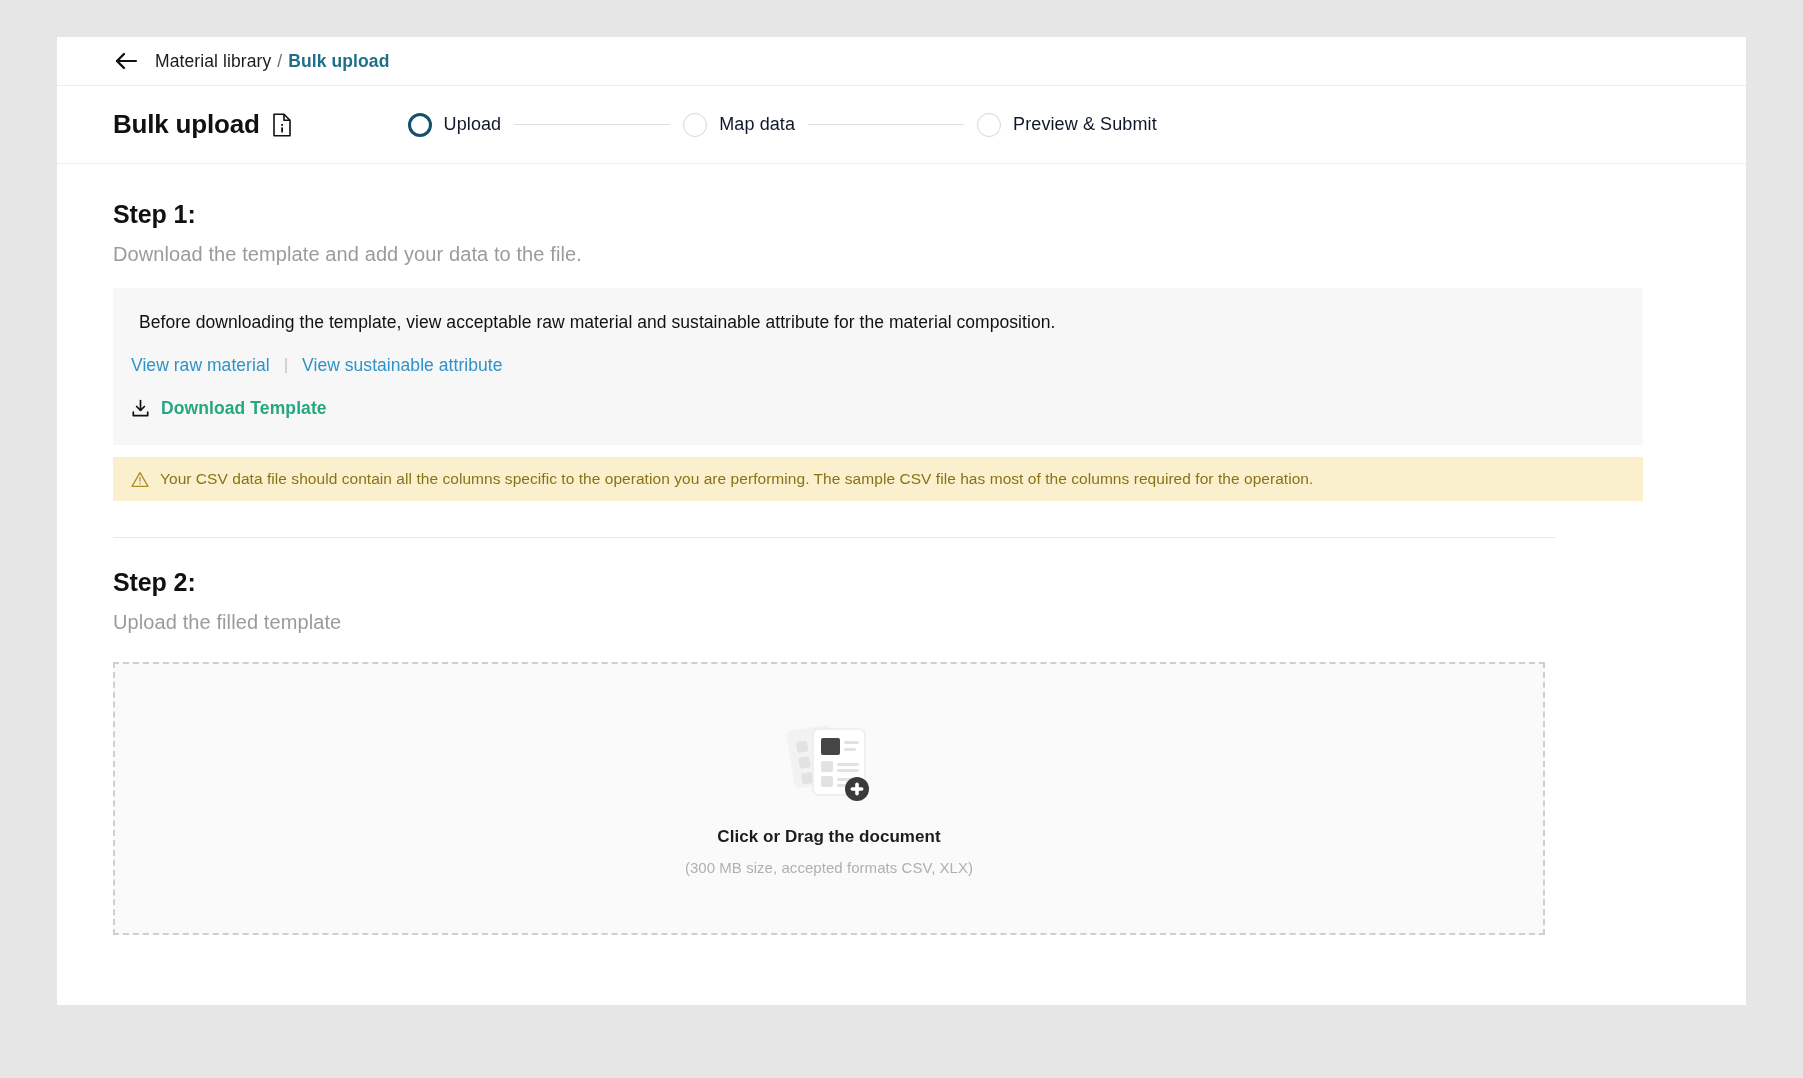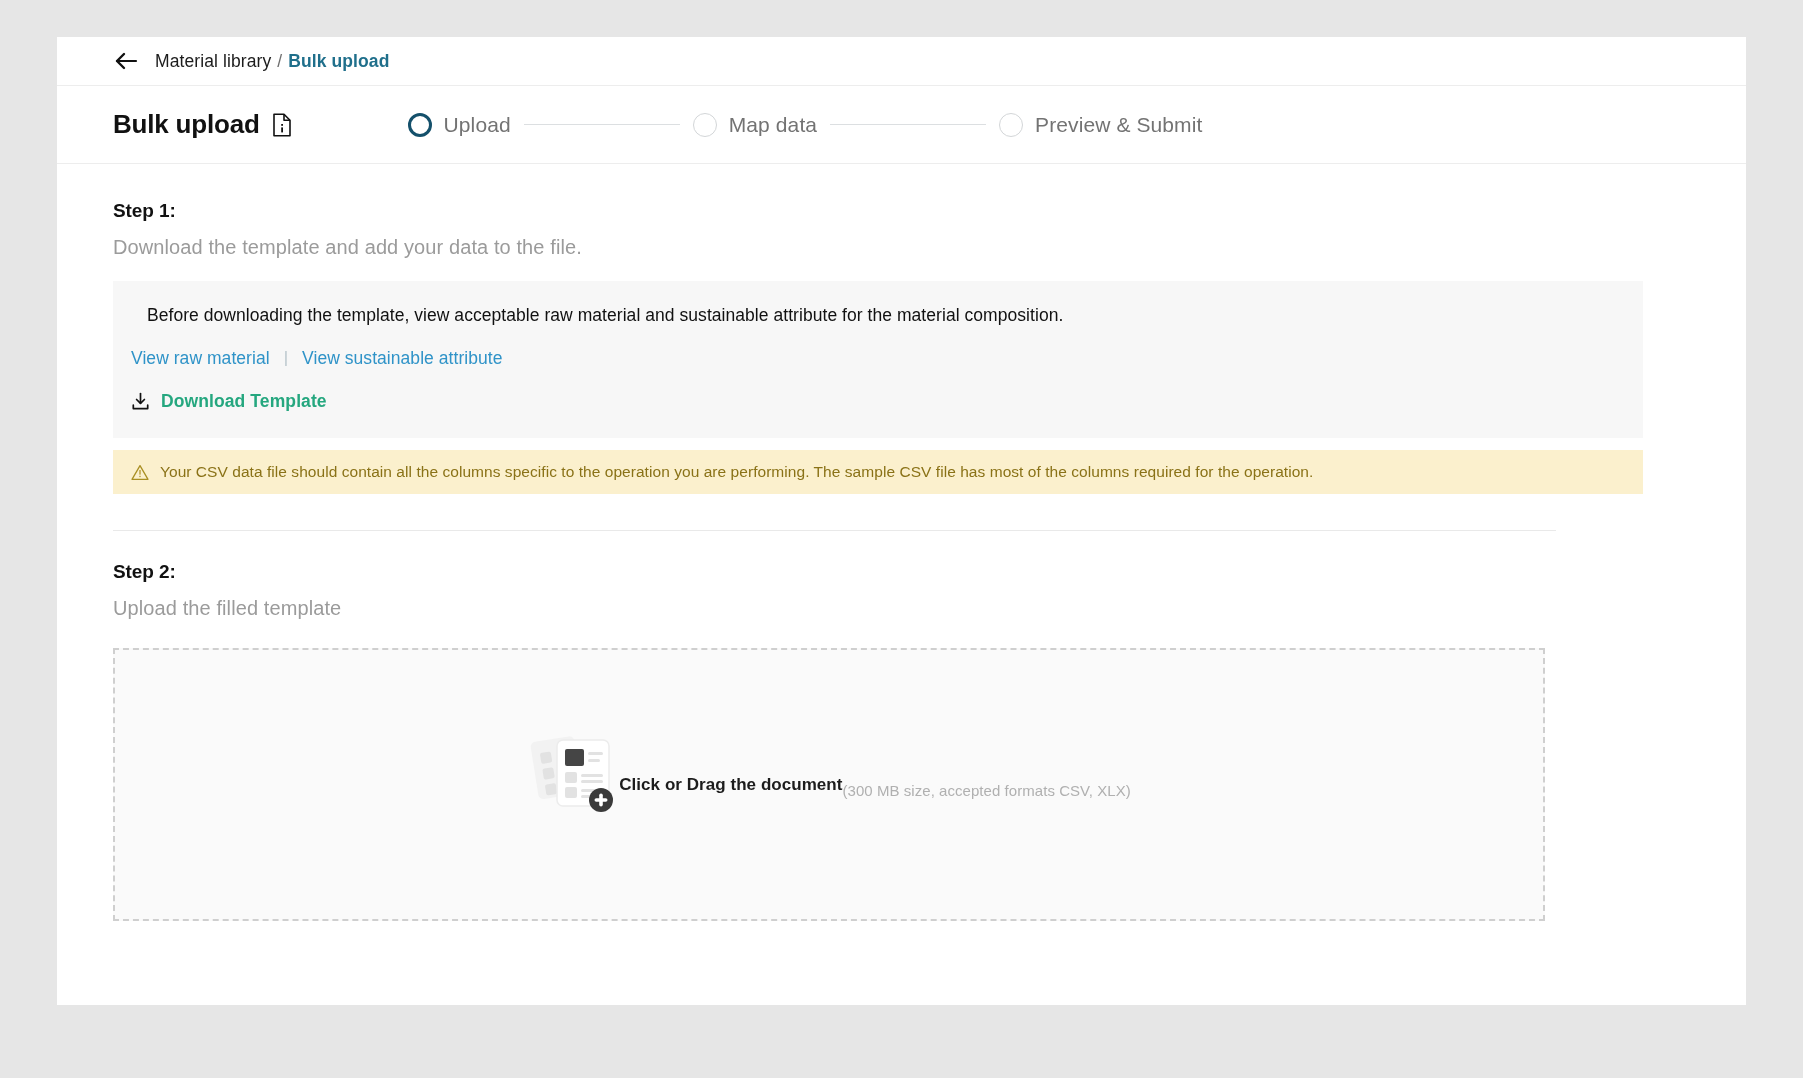--- a/index.html
+++ b/index.html
@@ -99,38 +99,38 @@
     background: #ffffff;
   }
   .step-circle.active {
     border: 3px solid #14506b;
   }
   .step-circle.inactive {
     border: 1.5px solid #d3d6d8;
   }
   .step-label {
     margin-left: 12px;
-    font-size: 21px;
-    color: #737373;
+    font-size: 18px;
+    color: #0f172a;
     white-space: nowrap;
     letter-spacing: .1px;
   }
   .step-connector {
     width: 156px;
     height: 1.5px;
     background: #dcdfe1;
     margin: 0 13px;
   }
 
   
   .content {
     padding: 36px 56px 0 56px;
   }
   .section-head {
-    font-size: 19px;
+    font-size: 25px;
     font-weight: bold;
     color: #111111;
     margin: 0 0 14px 0;
     letter-spacing: -.1px;
   }
   .section-sub {
     font-size: 20px;
     color: #9b9b9b;
     margin: 0;
     letter-spacing: .1px;
@@ -139,21 +139,21 @@
   .info-panel {
     margin-top: 22px;
     background: #f7f7f7;
     padding: 24px 18px 26px 18px;
     box-sizing: border-box;
     width: 1530px;
   }
   .info-panel-title {
     font-size: 17.5px;
     color: #111111;
-    margin: 0 0 22px 16px;
+    margin: 0 0 22px 8px;
     letter-spacing: .05px;
   }
   .link-row {
     display: flex;
     align-items: flex-start;
     margin-bottom: 22px;
   }
   .link-blue {
     font-size: 17.5px;
     color: #2f93c8;
@@ -214,21 +214,21 @@
     margin-top: 30px;
   }
   .dropzone {
     margin-top: 28px;
     width: 1432px;
     height: 273px;
     border: 2px dashed #cfcfcf;
     background: #fafafa;
     box-sizing: border-box;
     display: flex;
-    flex-direction: row;
+    flex-direction: column;
     align-items: center;
     justify-content: center;
     cursor: pointer;
   }
   .dz-icon {
     position: relative;
     width: 92px;
     height: 86px;
     margin-bottom: 20px;
   }

